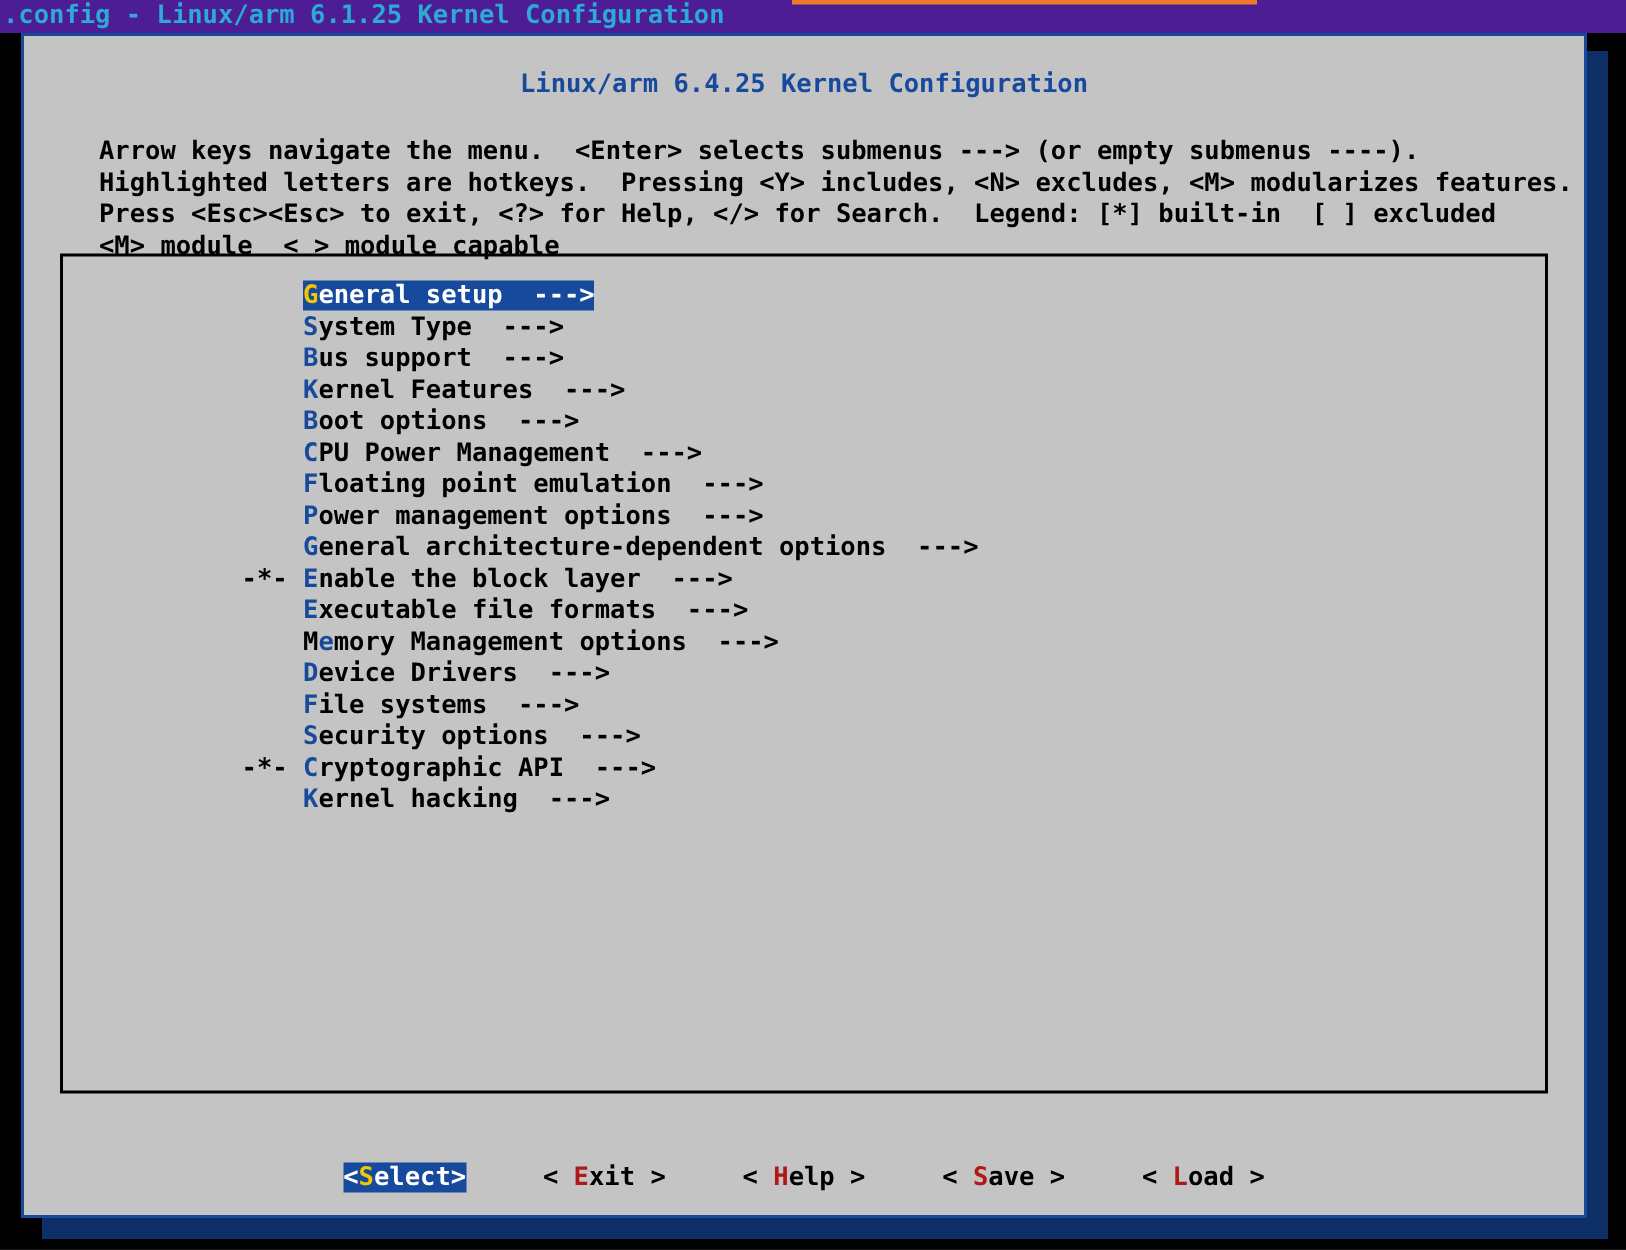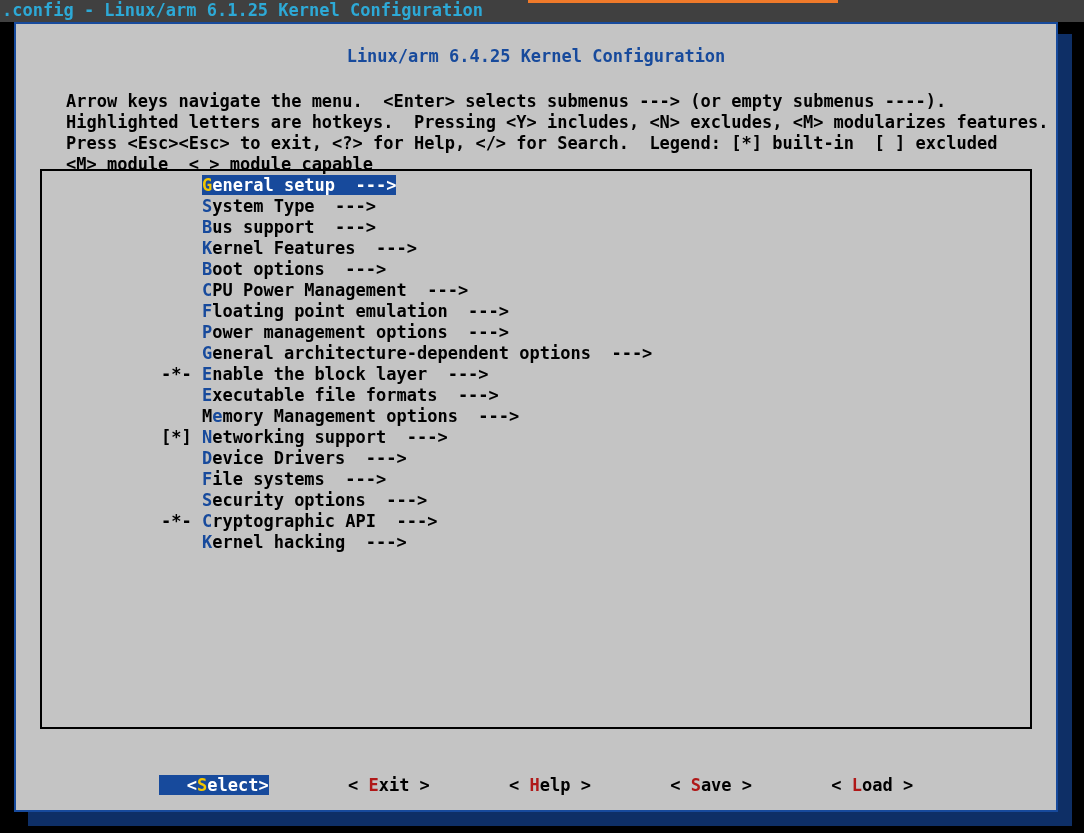--- a/index.html
+++ b/index.html
@@ -17,21 +17,21 @@
   }
   .terminal {
     position: absolute;
     left: 0; top: 0;
     width: 1084px;
     height: 833px;
     background: #000;
   }
   .titlebar {
     color: #2da9d6;
-    background: #404040;
+    background: #4c1d95;
     padding: 0 2px;
     height: 22px;
     white-space: pre;
   }
   .window {
     position: absolute;
     left: 14px;
     top: 22px;
     width: 1044px;
     height: 790px;
@@ -71,21 +71,21 @@
     white-space: pre;
     margin-left: 32px;
   }
   .menu-box {
     position: absolute;
     left: 24px;
     top: 145px;
     width: 992px;
     height: 560px;
     border: 2px solid #000;
-    padding-top: 4px;
+    padding-top: 16px;
   }
   .menu-row {
     white-space: pre;
     height: 21px;
     color: #000;
   }
   .menu-row .prefix {
     display: inline-block;
     width: 160px;
     text-align: right;
@@ -104,21 +104,20 @@
   .buttons {
     position: absolute;
     bottom: 14px;
     left: 0; right: 0;
     text-align: center;
     white-space: pre;
     color: #000;
   }
   .btn {
     white-space: pre;
-    padding-left: 28px;
   }
   .btn .hot {
     color: #b01818;
   }
   .btn.active {
     background: #174a9c;
     color: #fff;
   }
   .btn.active .hot {
     color: #f3c600;
@@ -154,21 +153,20 @@
         <div class="menu-row"><span class="prefix">    </span><span class="body"><span class="hot">B</span><span>us support  ---&gt;</span></span></div>
         <div class="menu-row"><span class="prefix">    </span><span class="body"><span class="hot">K</span><span>ernel Features  ---&gt;</span></span></div>
         <div class="menu-row"><span class="prefix">    </span><span class="body"><span class="hot">B</span><span>oot options  ---&gt;</span></span></div>
         <div class="menu-row"><span class="prefix">    </span><span class="body"><span class="hot">C</span><span>PU Power Management  ---&gt;</span></span></div>
         <div class="menu-row"><span class="prefix">    </span><span class="body"><span class="hot">F</span><span>loating point emulation  ---&gt;</span></span></div>
         <div class="menu-row"><span class="prefix">    </span><span class="body"><span class="hot">P</span><span>ower management options  ---&gt;</span></span></div>
         <div class="menu-row"><span class="prefix">    </span><span class="body"><span class="hot">G</span><span>eneral architecture-dependent options  ---&gt;</span></span></div>
         <div class="menu-row"><span class="prefix">-*- </span><span class="body"><span class="hot">E</span><span>nable the block layer  ---&gt;</span></span></div>
         <div class="menu-row"><span class="prefix">    </span><span class="body"><span class="hot">E</span><span>xecutable file formats  ---&gt;</span></span></div>
         <div class="menu-row"><span class="prefix">    </span><span class="body"><span>M</span><span class="hot">e</span><span>mory Management options  ---&gt;</span></span></div>
-        <div class="menu-row"><span class="prefix">[*] </span><span class="body"><span class="hot">N</span><span>etworking support  ---&gt;</span></span></div>
         <div class="menu-row"><span class="prefix">    </span><span class="body"><span class="hot">D</span><span>evice Drivers  ---&gt;</span></span></div>
         <div class="menu-row"><span class="prefix">    </span><span class="body"><span class="hot">F</span><span>ile systems  ---&gt;</span></span></div>
         <div class="menu-row"><span class="prefix">    </span><span class="body"><span class="hot">S</span><span>ecurity options  ---&gt;</span></span></div>
         <div class="menu-row"><span class="prefix">-*- </span><span class="body"><span class="hot">C</span><span>ryptographic API  ---&gt;</span></span></div>
         <div class="menu-row"><span class="prefix">    </span><span class="body"><span class="hot">K</span><span>ernel hacking  ---&gt;</span></span></div>
       </div>
 
     <div class="buttons" id="button-bar"><span class="btn active"><span>&lt;</span><span class="hot">S</span><span>elect&gt;</span></span><span>     </span><span class="btn"><span>&lt; </span><span class="hot">E</span><span>xit &gt;</span></span><span>     </span><span class="btn"><span>&lt; </span><span class="hot">H</span><span>elp &gt;</span></span><span>     </span><span class="btn"><span>&lt; </span><span class="hot">S</span><span>ave &gt;</span></span><span>     </span><span class="btn"><span>&lt; </span><span class="hot">L</span><span>oad &gt;</span></span></div>
   </div>
 </div>

